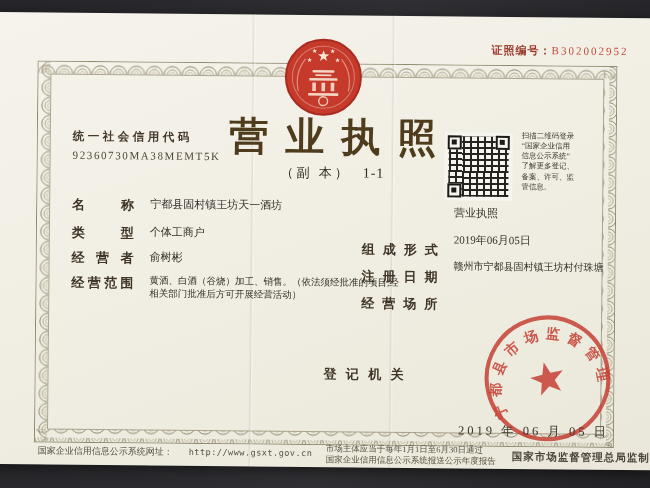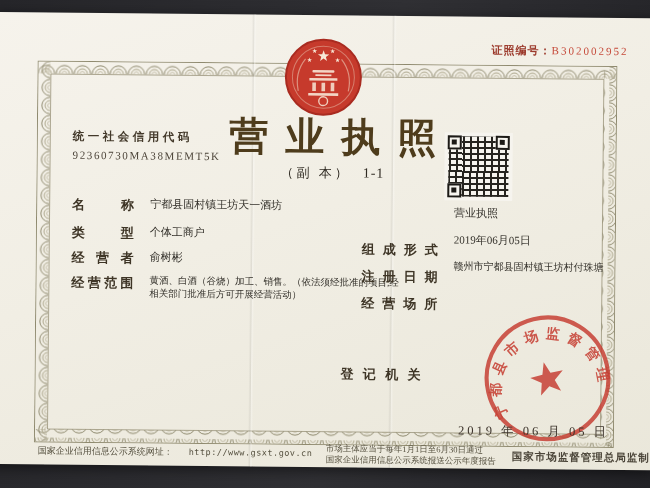--- a/index.html
+++ b/index.html
@@ -47,21 +47,21 @@
     color:#3b362d;white-space:pre-line;}
 
   .frow{position:absolute;white-space:nowrap;}
   .flabel{display:inline-block;font-size:13px;font-weight:bold;color:#3e3526;
     text-align:justify;text-align-last:justify;vertical-align:top;}
   .flabel.w1{width:62px;} .flabel.w2{width:76px;margin-top:36px;}
   .fvalue{font-size:11px;color:#33302a;margin-left:12px;vertical-align:top;}
   .fvalue.small{font-size:10px;}
   .fvalue.block{display:inline-block;white-space:normal;width:252px;font-size:9.5px;line-height:1.4;margin-left:12px;}
 
-  .reg-label{position:absolute;left:350px;top:350px;width:80px;font-size:13px;font-weight:bold;color:#3e3526;
+  .reg-label{position:absolute;left:333px;top:350px;width:80px;font-size:13px;font-weight:bold;color:#3e3526;
     text-align:justify;text-align-last:justify;}
   .seal{position:absolute;left:490px;top:294px;width:134px;height:134px;transform:rotate(-14deg);opacity:.92;}
   .date-line{position:absolute;left:468px;top:406px;font-size:12.5px;color:#3d342c;letter-spacing:3px;white-space:nowrap;}
 
   .footer-left{position:absolute;left:48px;top:432px;font-size:9px;color:#55503f;white-space:nowrap;}
   .footer-left .url{margin-left:16px;font-family:"DejaVu Sans Mono",monospace;font-size:8.5px;letter-spacing:.5px;}
   .footer-mid{position:absolute;left:336px;top:428px;font-size:8.5px;line-height:1.3;color:#55503f;}
   .footer-right{position:absolute;left:522px;top:433px;font-size:10.5px;font-weight:bold;color:#4c463a;letter-spacing:1px;}
 </style>
 </head>
@@ -142,20 +142,26 @@
       <span>（副  本）</span><span class="pageno">1-1</span>
     </div>
   </div>
 
   <div class="qr-box">
     <div class="qr-mod"></div>
     <div class="qr-eye tl"></div>
     <div class="qr-eye tr"></div>
     <div class="qr-eye bl"></div>
   </div>
+  <div class="qr-caption">扫描二维码登录
+“国家企业信用
+信息公示系统”
+了解更多登记、
+备案、许可、监
+管信息。</div>
 
   <div class="frow" style="left:80px;top:183px;">
     <span class="flabel w1">名 称</span>
     <span class="fvalue">宁都县固村镇王坊天一酒坊</span>
   </div>
   <div class="frow" style="left:80px;top:211px;">
     <span class="flabel w1">类 型</span>
     <span class="fvalue">个体工商户</span>
   </div>
   <div class="frow" style="left:80px;top:236px;">

